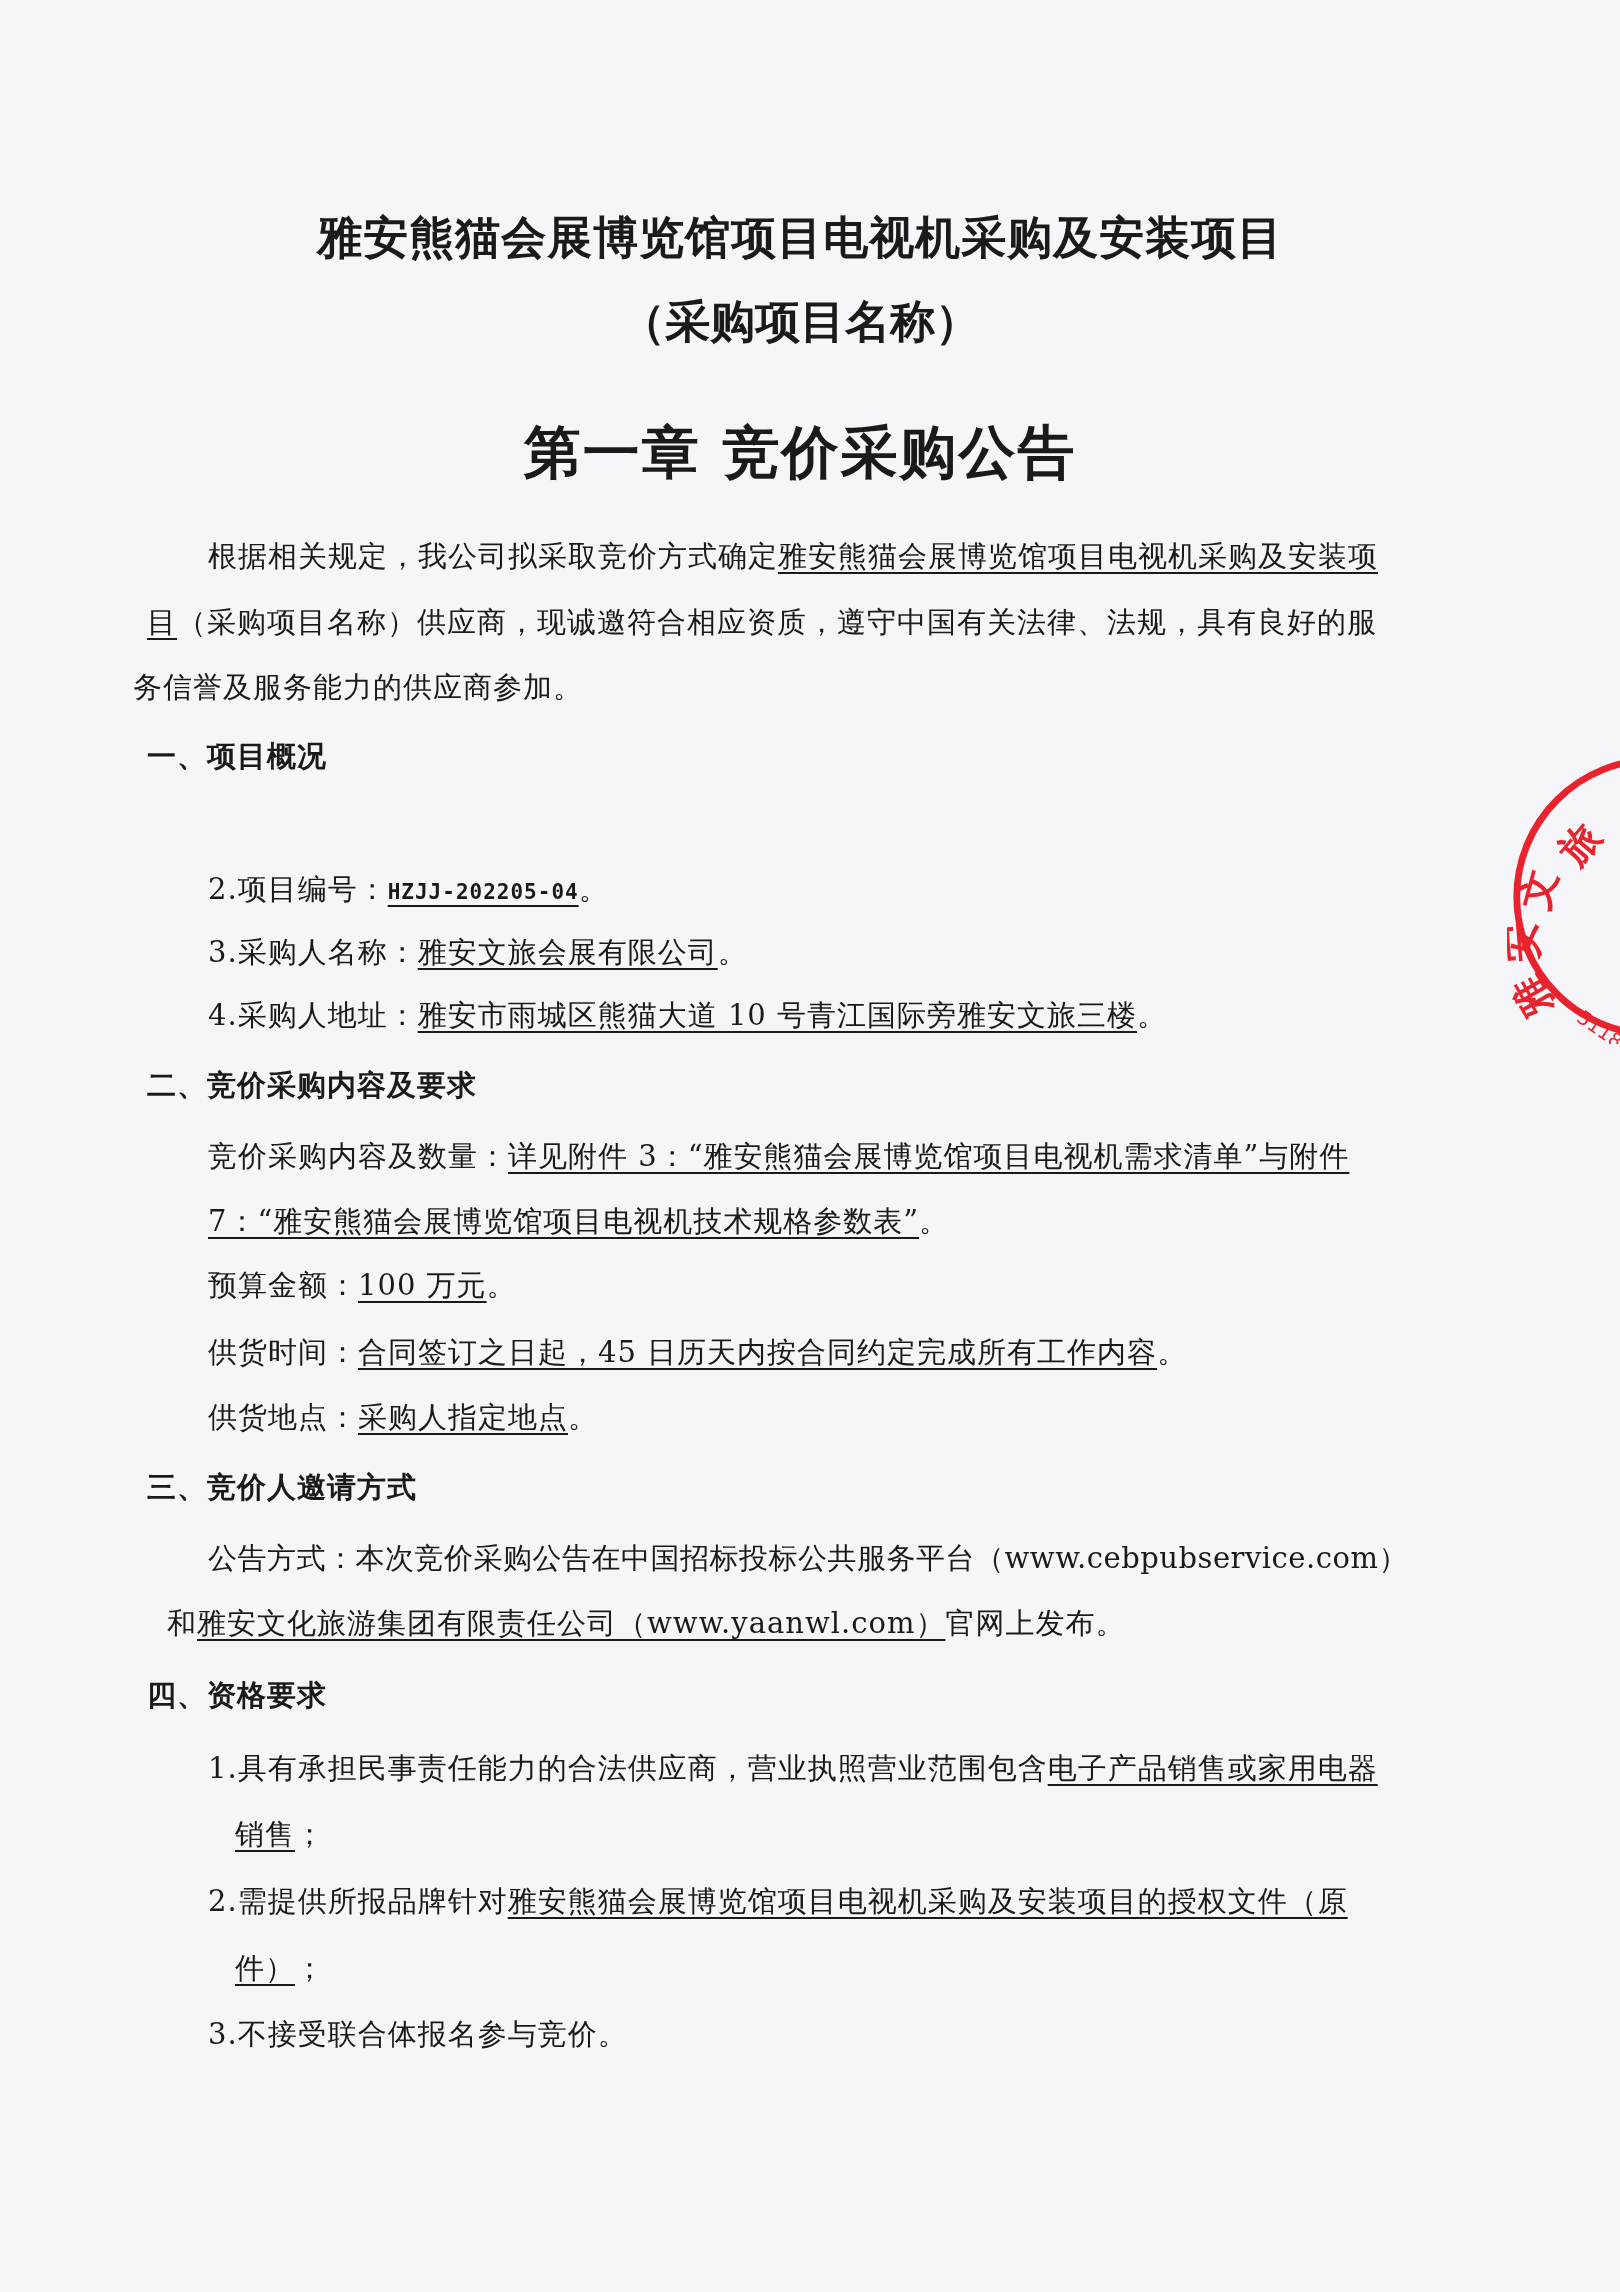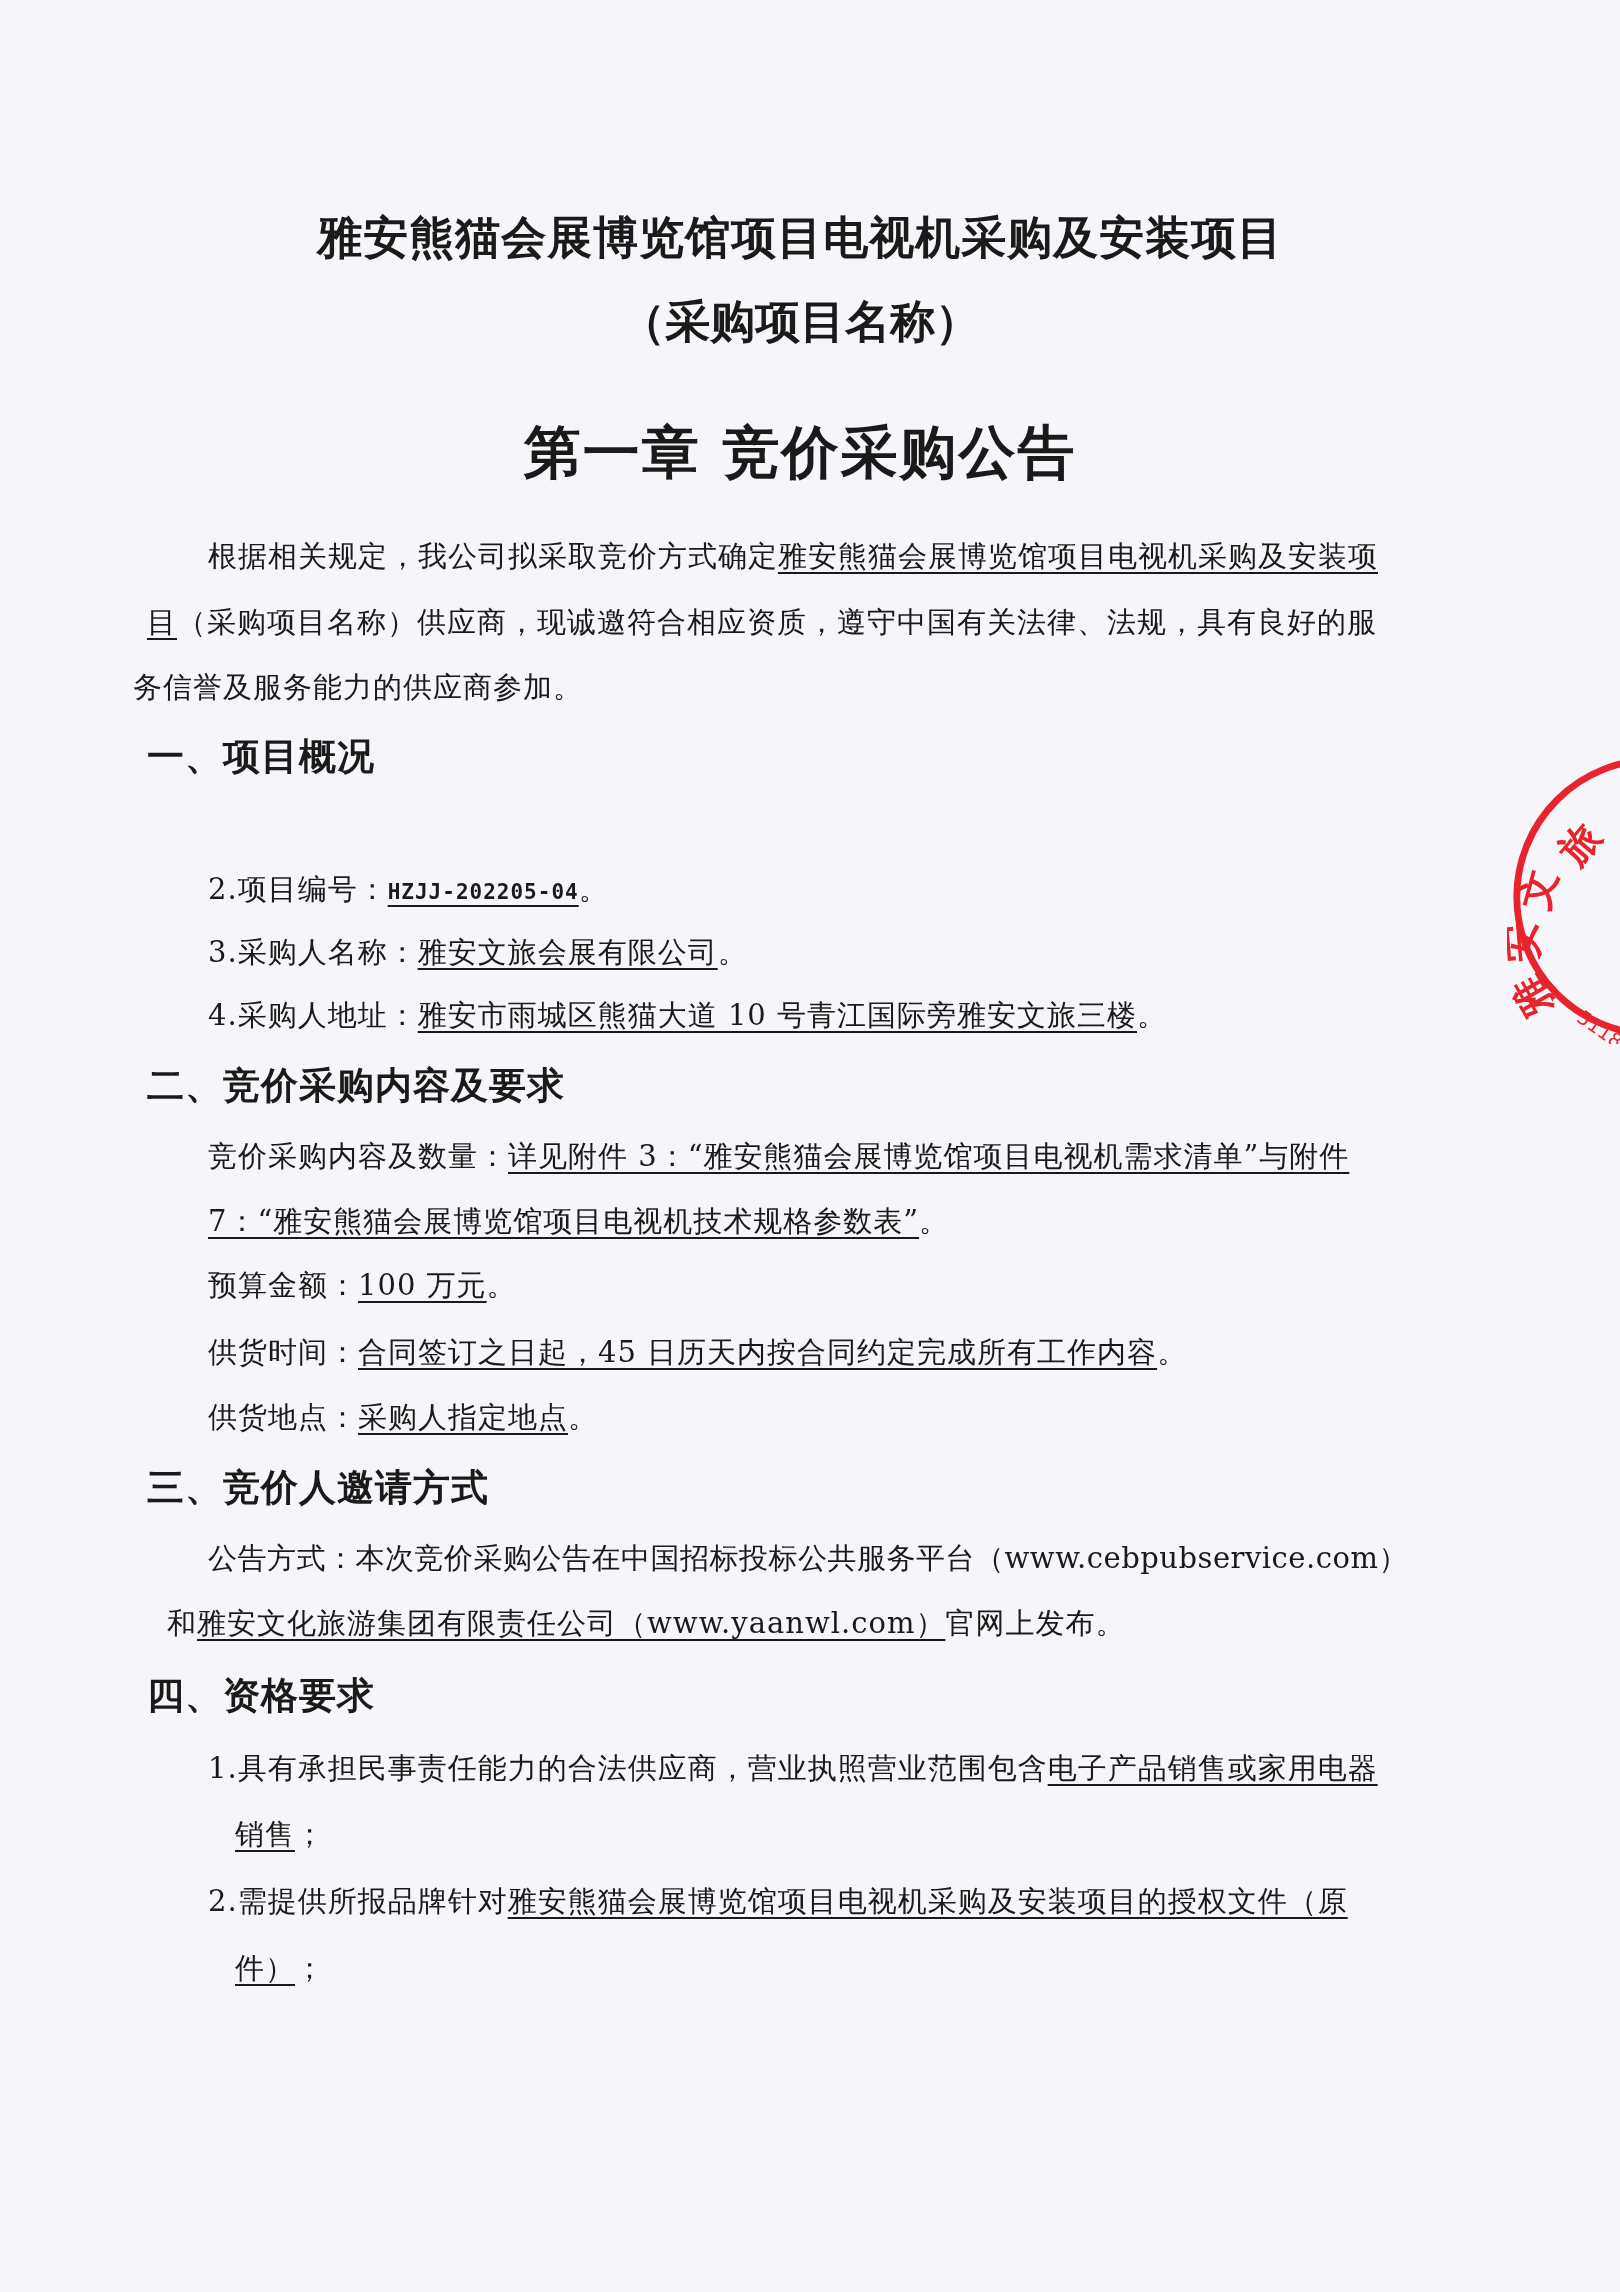--- a/index.html
+++ b/index.html
@@ -34,21 +34,21 @@
       font-family: "DejaVu Sans", "Liberation Sans", sans-serif;
       font-weight: bold;
       white-space: nowrap;
     }
     .t1 { top: 208px; font-size: 45px; line-height: 59px; letter-spacing: 1px; left: -9.8px; }
     .t2 { top: 292px; font-size: 45px; line-height: 59px; left: -9.8px; }
     .t3 { top: 417px; font-size: 57px; line-height: 71px; left: -9.8px; letter-spacing: 2px; }
     .heading {
       font-family: "DejaVu Sans", "Liberation Sans", sans-serif;
       font-weight: bold;
-      font-size: 37px;
+      font-size: 29px;
     }
     .u {
       text-decoration: underline;
       text-underline-offset: 5.9px;
       text-decoration-thickness: 2px;
     }
     .mono { font-family: "DejaVu Sans Mono", "Liberation Mono", monospace; font-size: 21px; font-weight: bold; }
 
     
     .stamp {
@@ -121,20 +121,21 @@
   </div>
   <div class="line" style="left:235px; top:1815px;">
     <span class="u">销售</span><span>；</span>
   </div>
   <div class="line" style="left:208px; top:1882px;">
     <span>2.需提供所报品牌针对</span><span class="u">雅安熊猫会展博览馆项目电视机采购及安装项目的授权文件（原</span>
   </div>
   <div class="line" style="left:235px; top:1949px;">
     <span class="u">件）</span><span>；</span>
   </div>
+  <div class="line" style="left:208px; top:2015px;">3.不接受联合体报名参与竞价。</div>
 
   <div class="stamp">
     <svg viewBox="0 0 300 300">
       <circle cx="150" cy="150" r="140" fill="none" stroke="#e8232e" stroke-width="7"></circle>
       <text x="72" y="120" font-size="40" fill="#e8232e" font-family="DejaVu Serif, serif" font-weight="bold" transform="rotate(-50 72 120)">旅</text>
       <text x="40" y="165" font-size="40" fill="#e8232e" font-family="DejaVu Serif, serif" font-weight="bold" transform="rotate(-75 40 165)">文</text>
       <text x="30" y="215" font-size="40" fill="#e8232e" font-family="DejaVu Serif, serif" font-weight="bold" transform="rotate(-95 30 215)">安</text>
       <text x="48" y="262" font-size="40" fill="#e8232e" font-family="DejaVu Serif, serif" font-weight="bold" transform="rotate(-120 48 262)">雅</text>
       <text x="70" y="276" font-size="20" fill="#e8232e" font-family="DejaVu Sans, sans-serif" transform="rotate(35 70 276)">5118</text>
     </svg>

